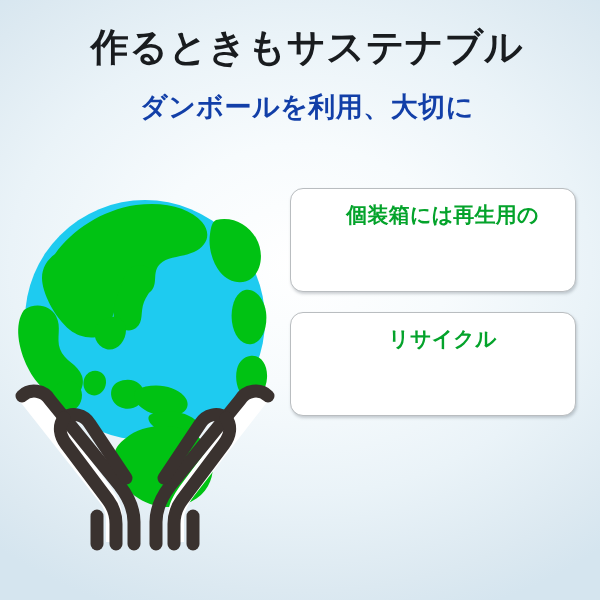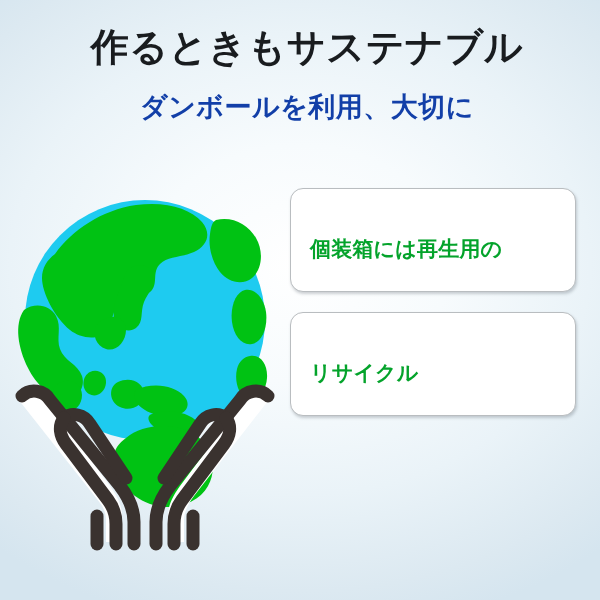--- a/index.html
+++ b/index.html
@@ -82,23 +82,23 @@
   }
   .card {
     box-sizing: border-box;
     width: 286px;
     min-height: 104px;
     background: #ffffff;
     border: 1px solid #b9bdc0;
     border-radius: 13px;
     box-shadow: 1px 2px 3px rgba(90, 100, 110, 0.30);
     display: flex;
-    flex-direction: column;
+    flex-direction: row;
     justify-content: center;
-    padding: 24px 0 8px 19px;
+    padding: 10px 0 8px 19px;
   }
   .card-line {
     font-size: 21px;
     line-height: 31px;
     font-weight: 700;
     letter-spacing: 0.2px;
     color: #04a32b;
     white-space: nowrap;
   }
 </style>

